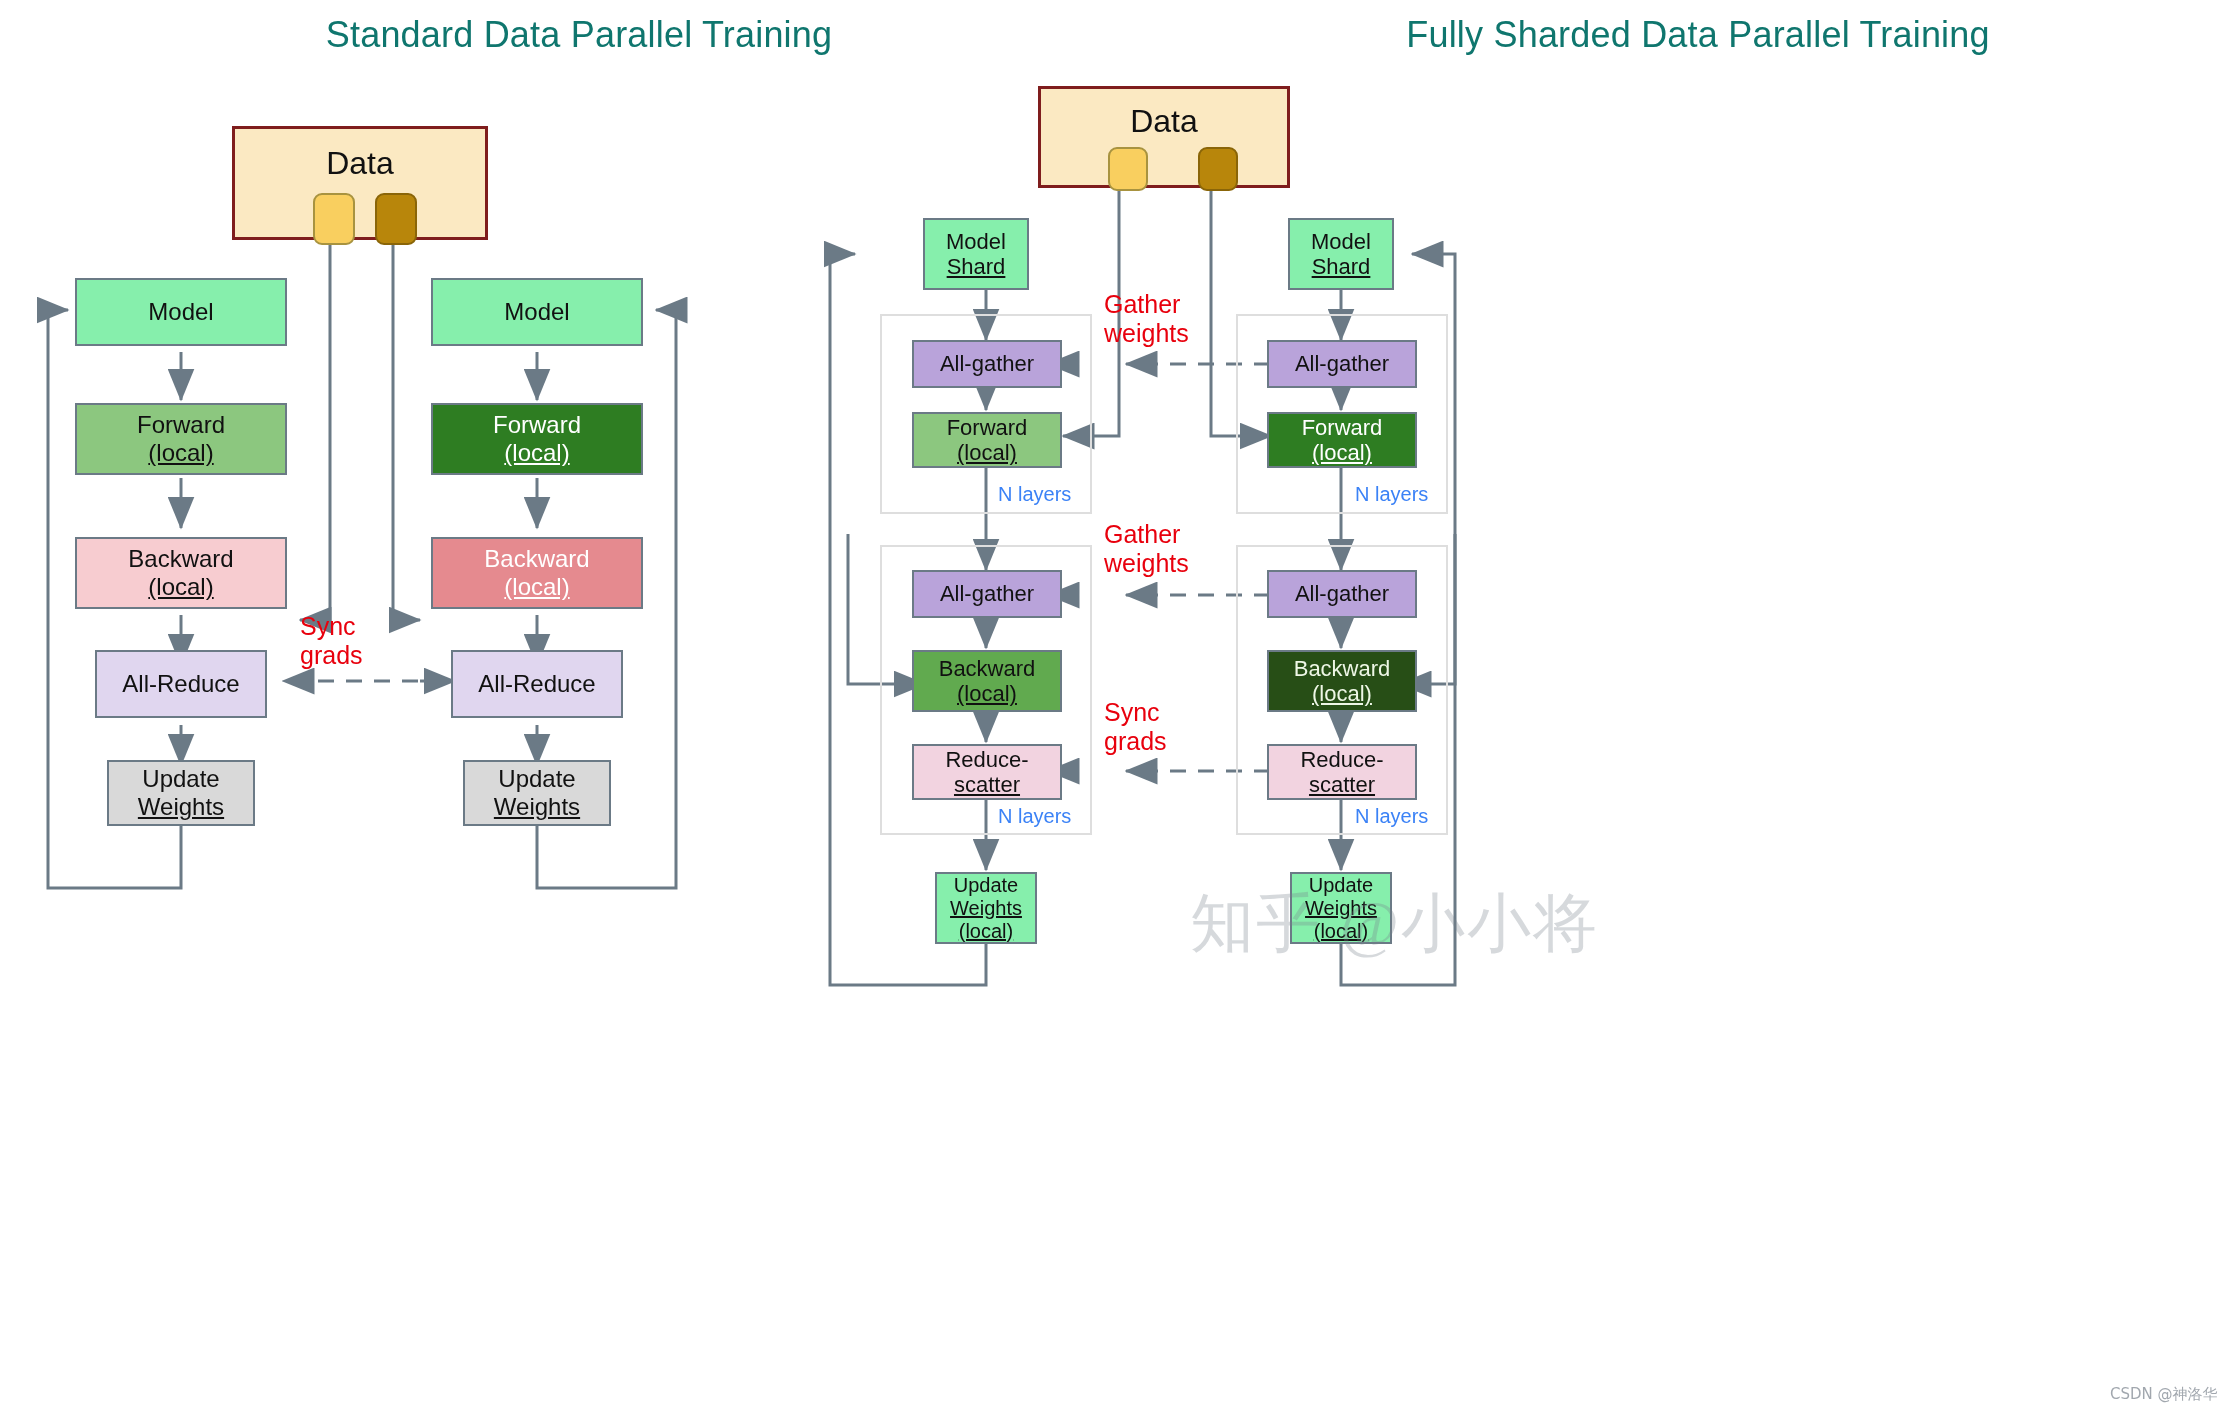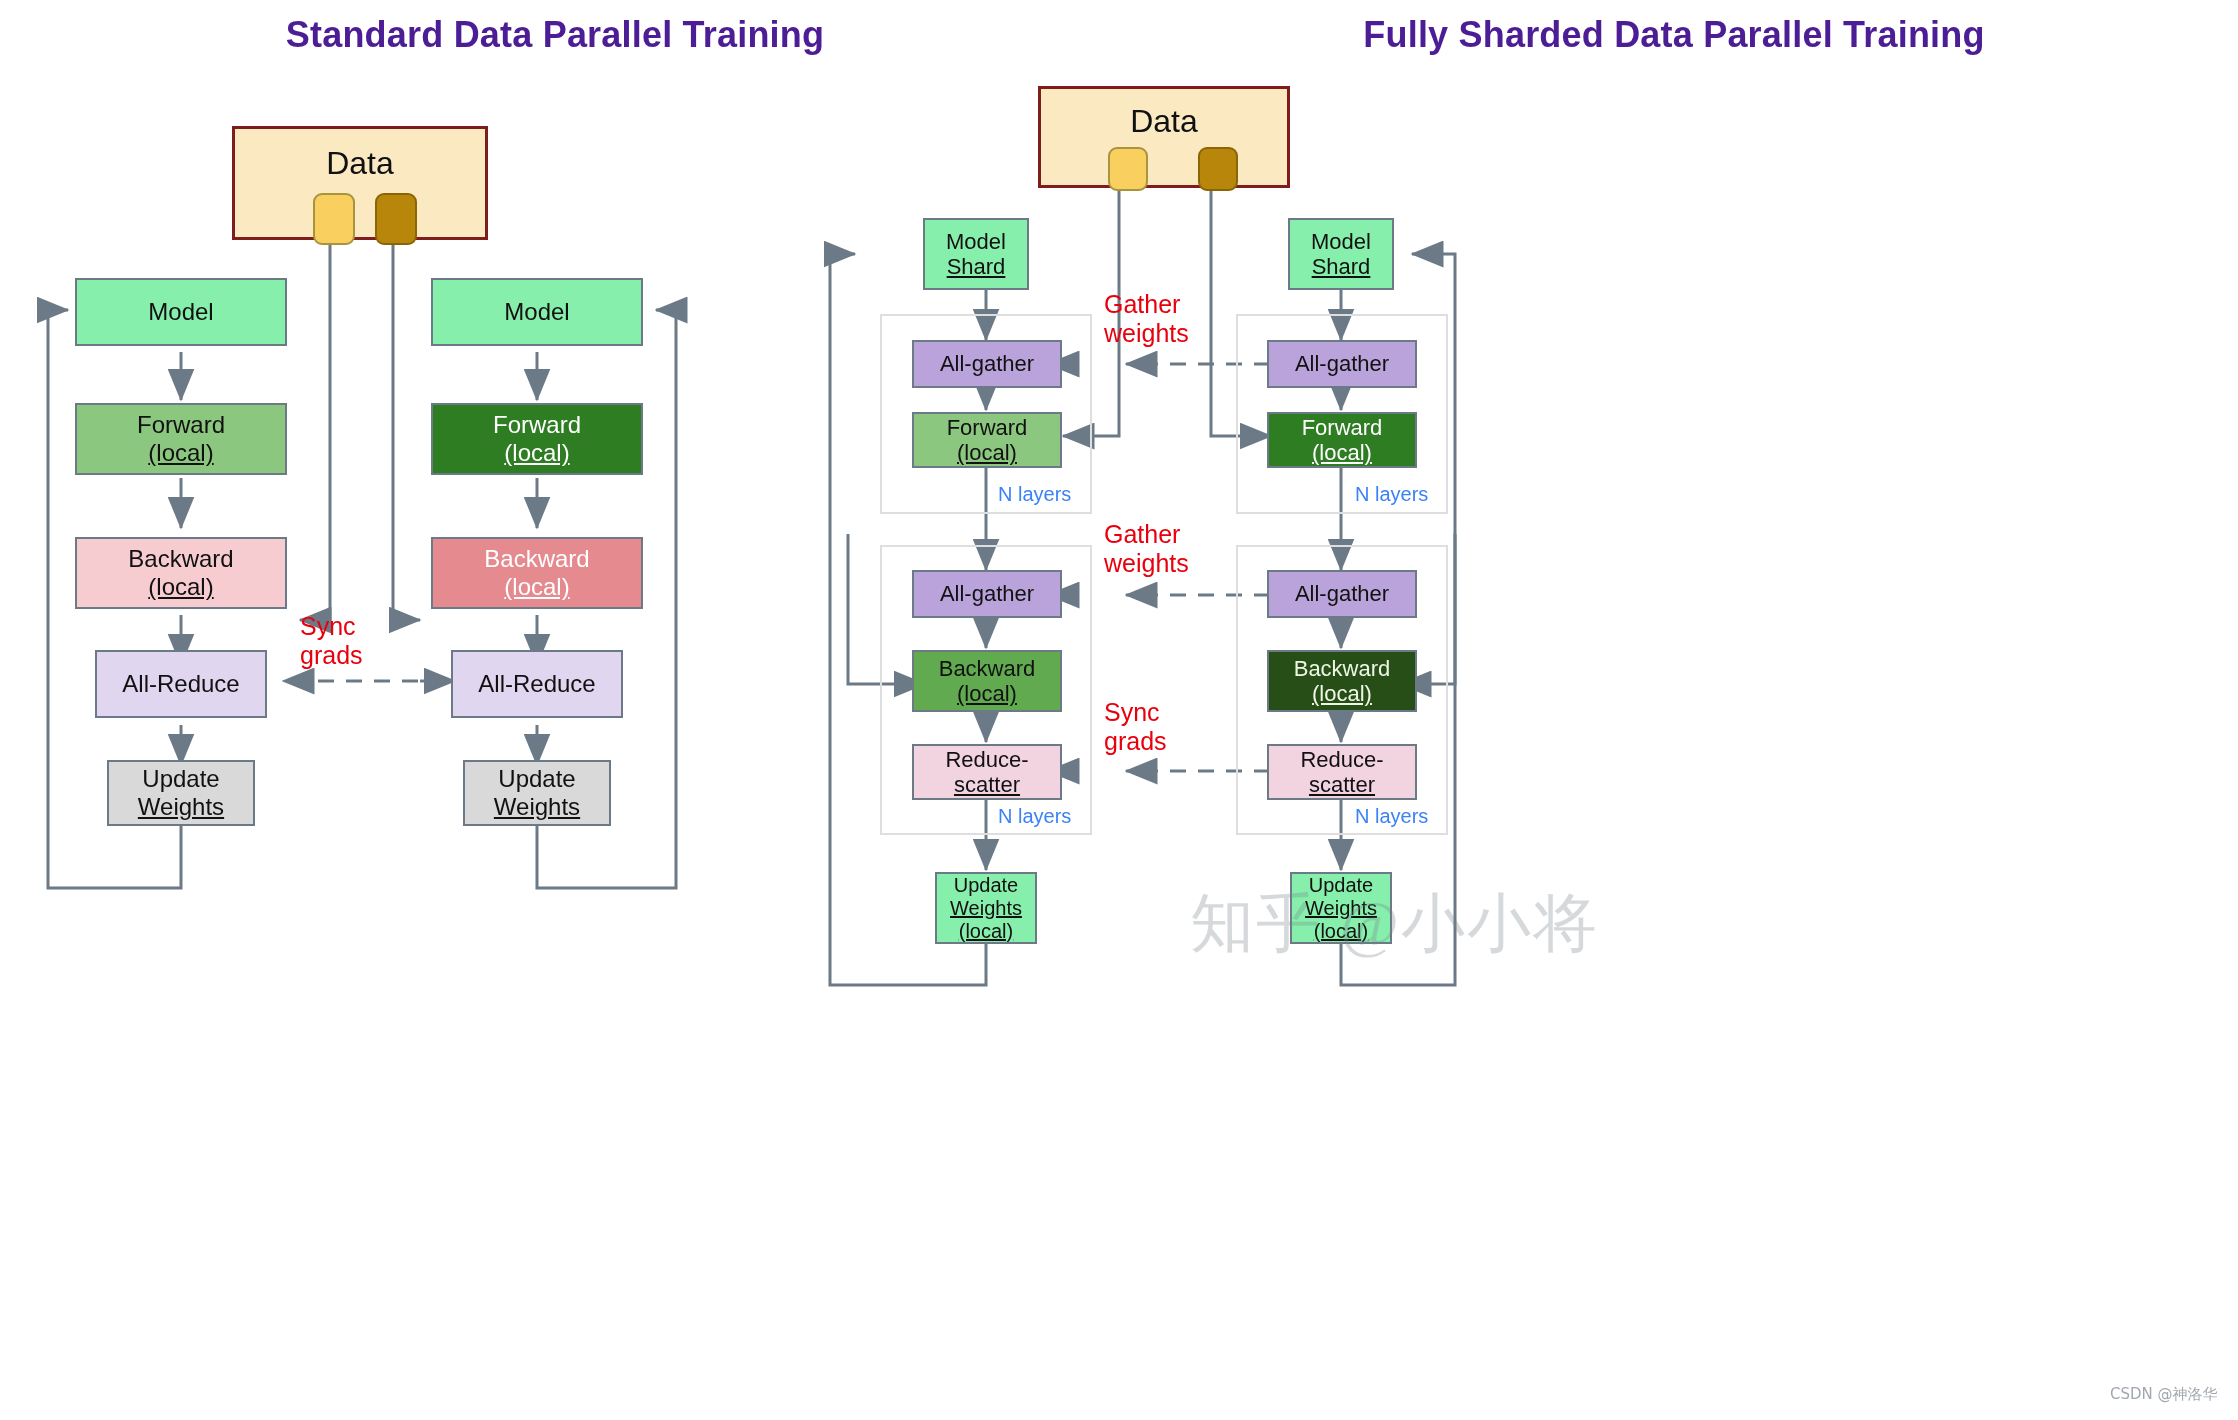--- a/index.html
+++ b/index.html
@@ -3,21 +3,21 @@
 <meta charset="utf-8">
 <style>
   html,body{margin:0;padding:0;background:#ffffff;}
   body{width:2238px;height:1420px;position:relative;
        font-family:"Liberation Sans","DejaVu Sans",sans-serif;
        -webkit-font-smoothing:antialiased;overflow:hidden;}
   .panel{position:absolute;top:0;height:1420px;}
   #panel-left{left:0;width:1110px;}
   #panel-right{left:1110px;width:1128px;}
   .title{position:absolute;top:14px;width:100%;text-align:center;
-         font-size:36px;color:#4c1d95;letter-spacing:.2px;font-weight:700;}
+         font-size:36px;color:#0f766e;letter-spacing:.2px;font-weight:400;padding-left:24px;}
   
   .node{position:absolute;box-sizing:border-box;border:2px solid #6b7a86;
         display:flex;flex-direction:column;align-items:center;justify-content:center;
         text-align:center;line-height:1.15;color:#111;font-size:24px;}
   .node .l2{display:block;text-decoration:underline;}
   .databox{position:absolute;box-sizing:border-box;background:#fbe9c2;
            border:3px solid #7f1d1d;}
   .databox .dlabel{position:absolute;left:0;right:0;text-align:center;
            font-size:32px;color:#111;}
   .chip{position:absolute;box-sizing:border-box;border-radius:9px;border:2px solid #9a8b55;}

